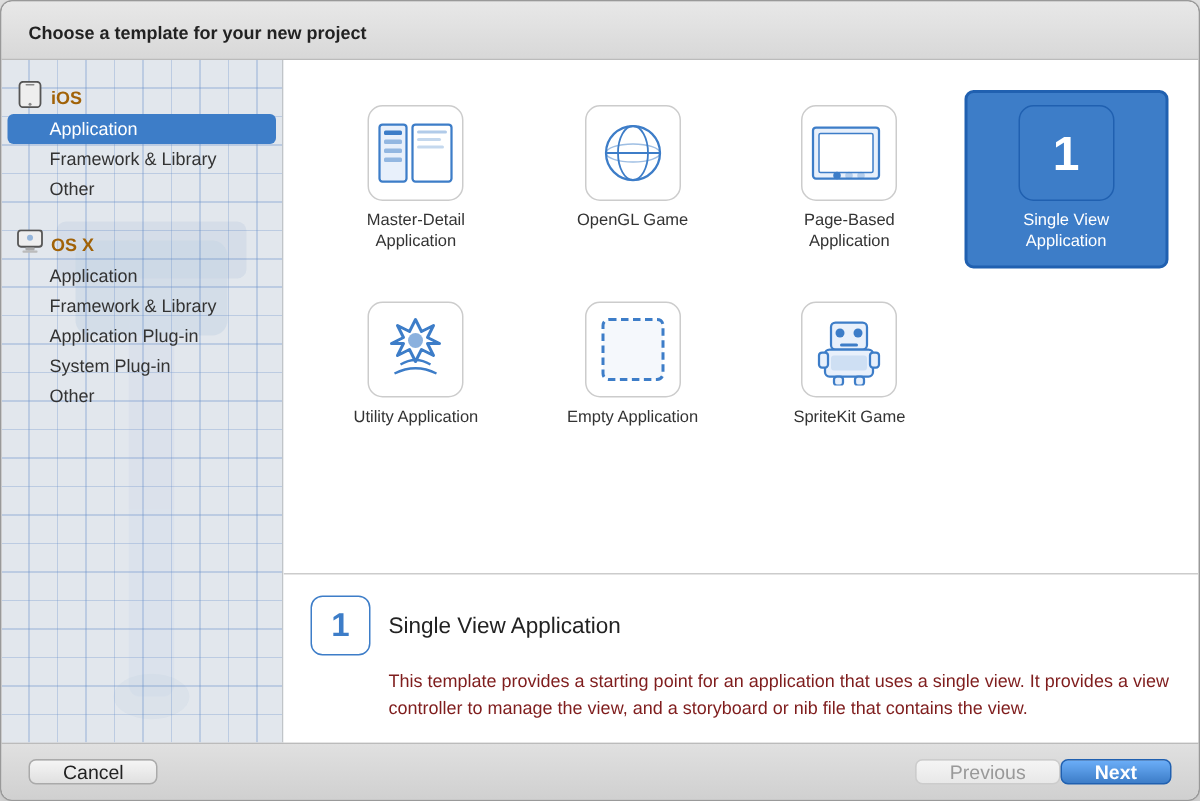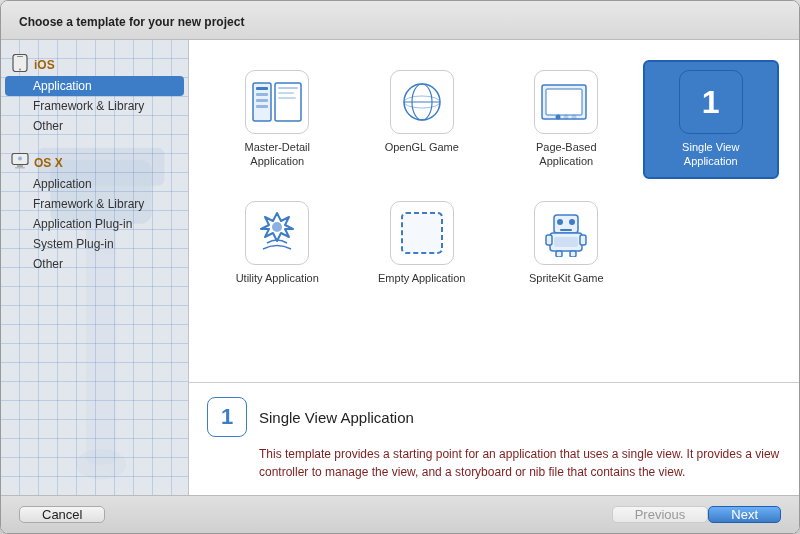--- a/index.html
+++ b/index.html
@@ -226,20 +226,21 @@
       border: 1px solid #aaa;
       background: linear-gradient(to bottom, #f5f5f5, #e0e0e0);
       color: #222;
       font-family: inherit;
     }
 
     .btn-primary {
       background: linear-gradient(to bottom, #6baef8, #3d7dc8);
       border-color: #2060b0;
       color: white;
+      font-weight: bold;
     }
 
     .btn-disabled {
       background: linear-gradient(to bottom, #f5f5f5, #e8e8e8);
       color: #999;
       border-color: #ccc;
       cursor: default;
     }
 
     

